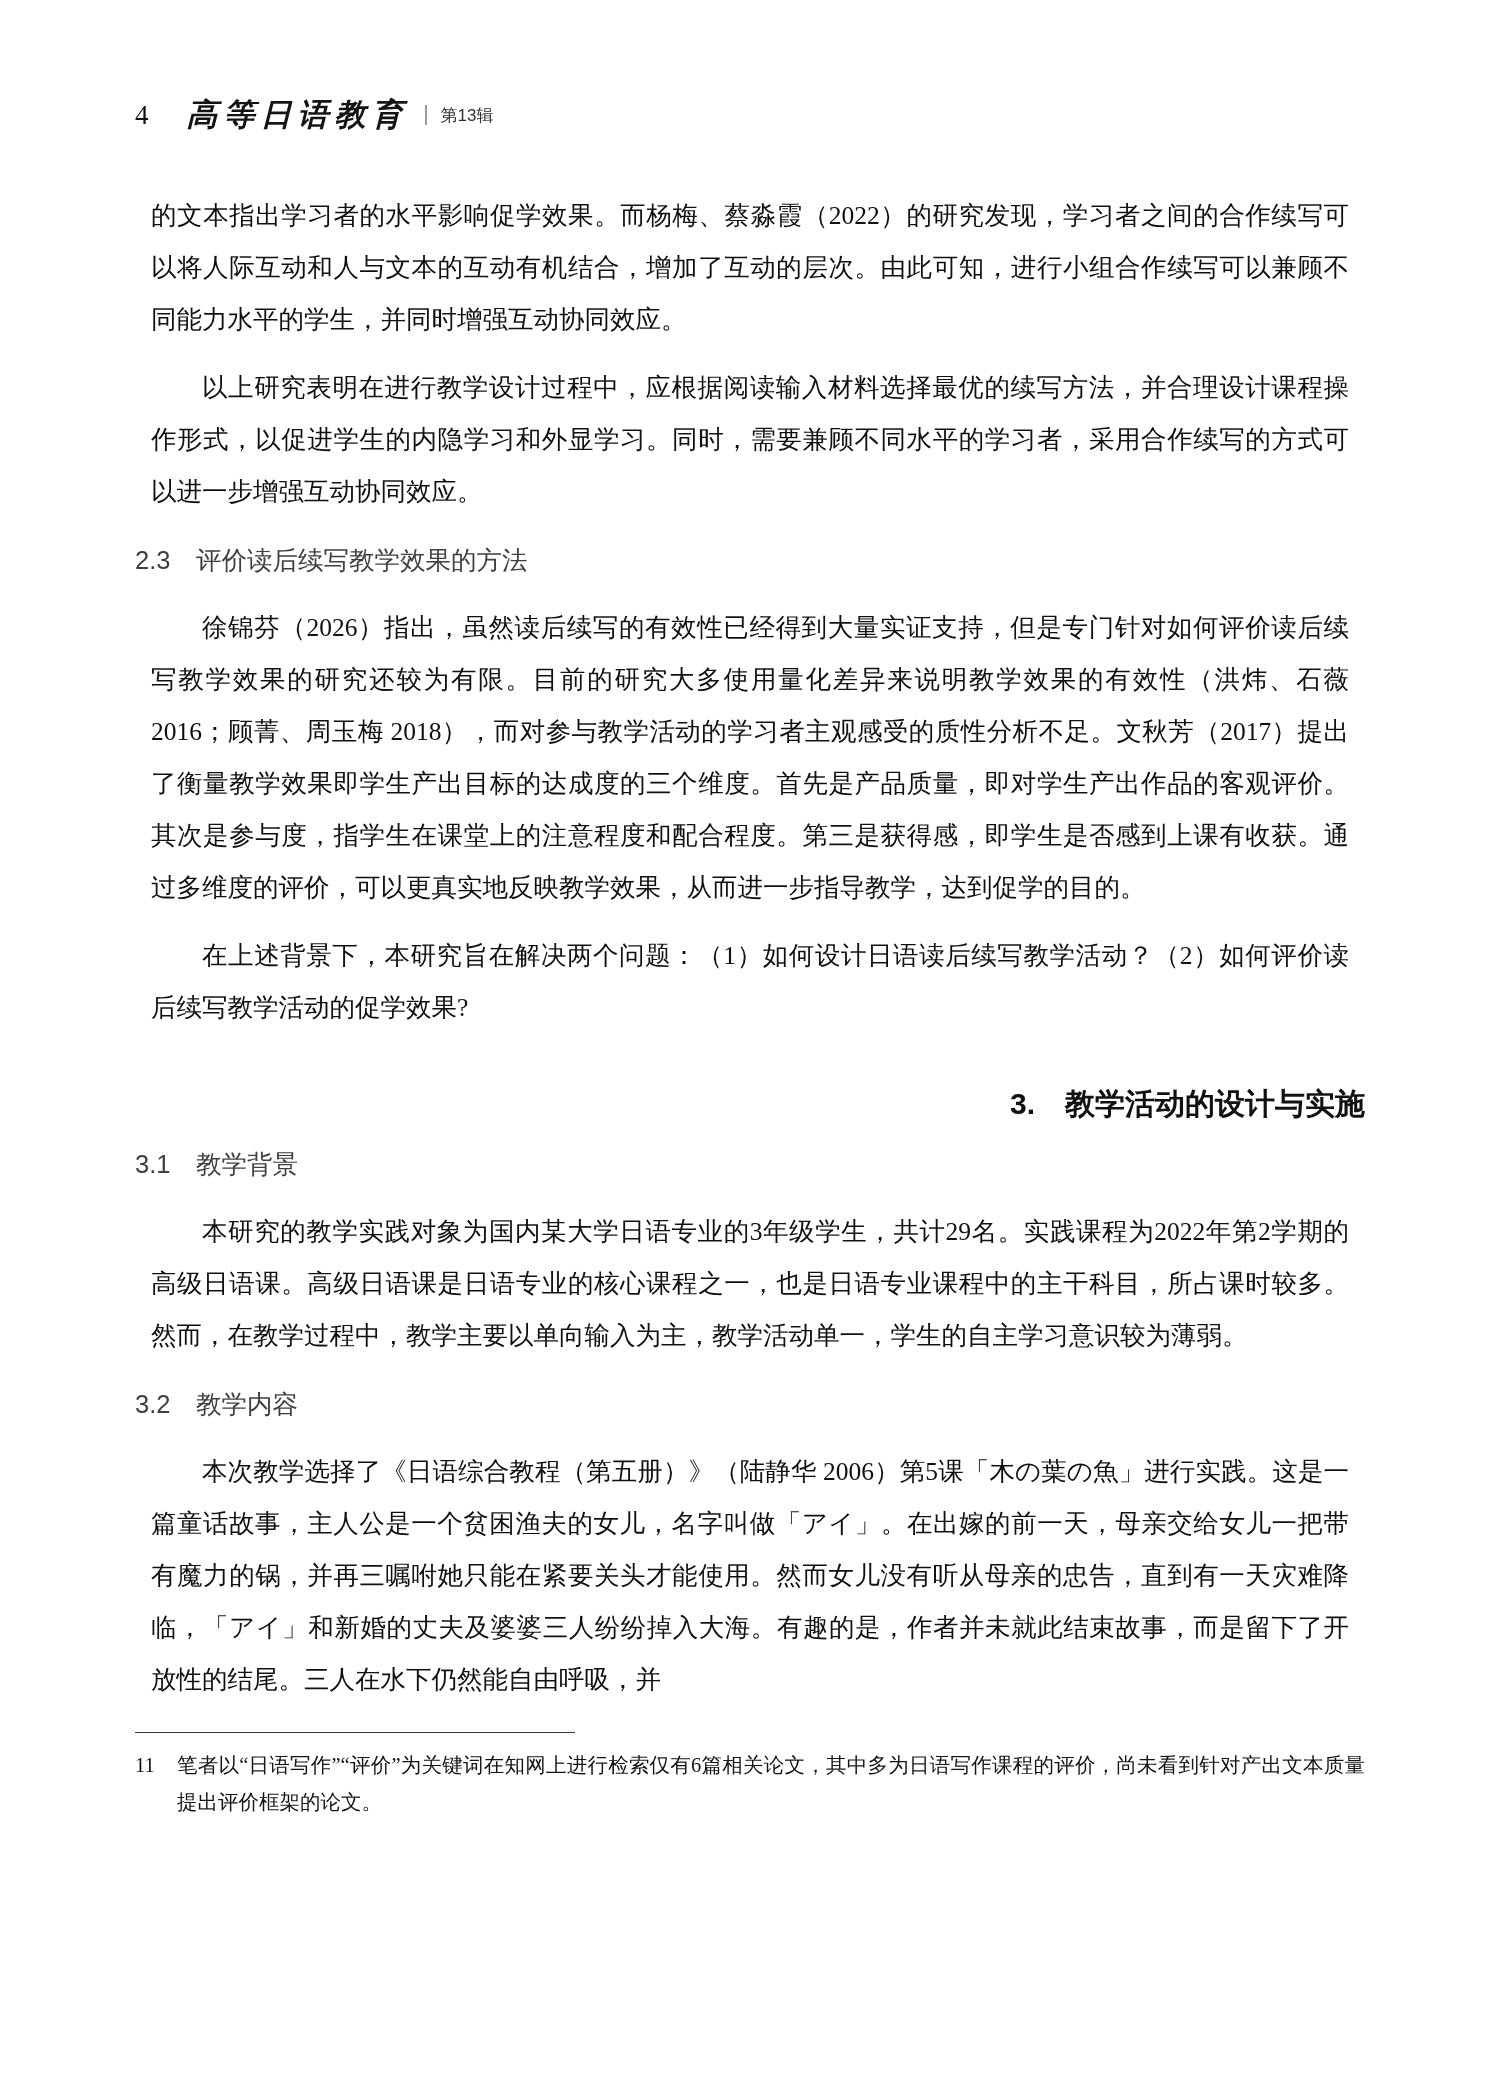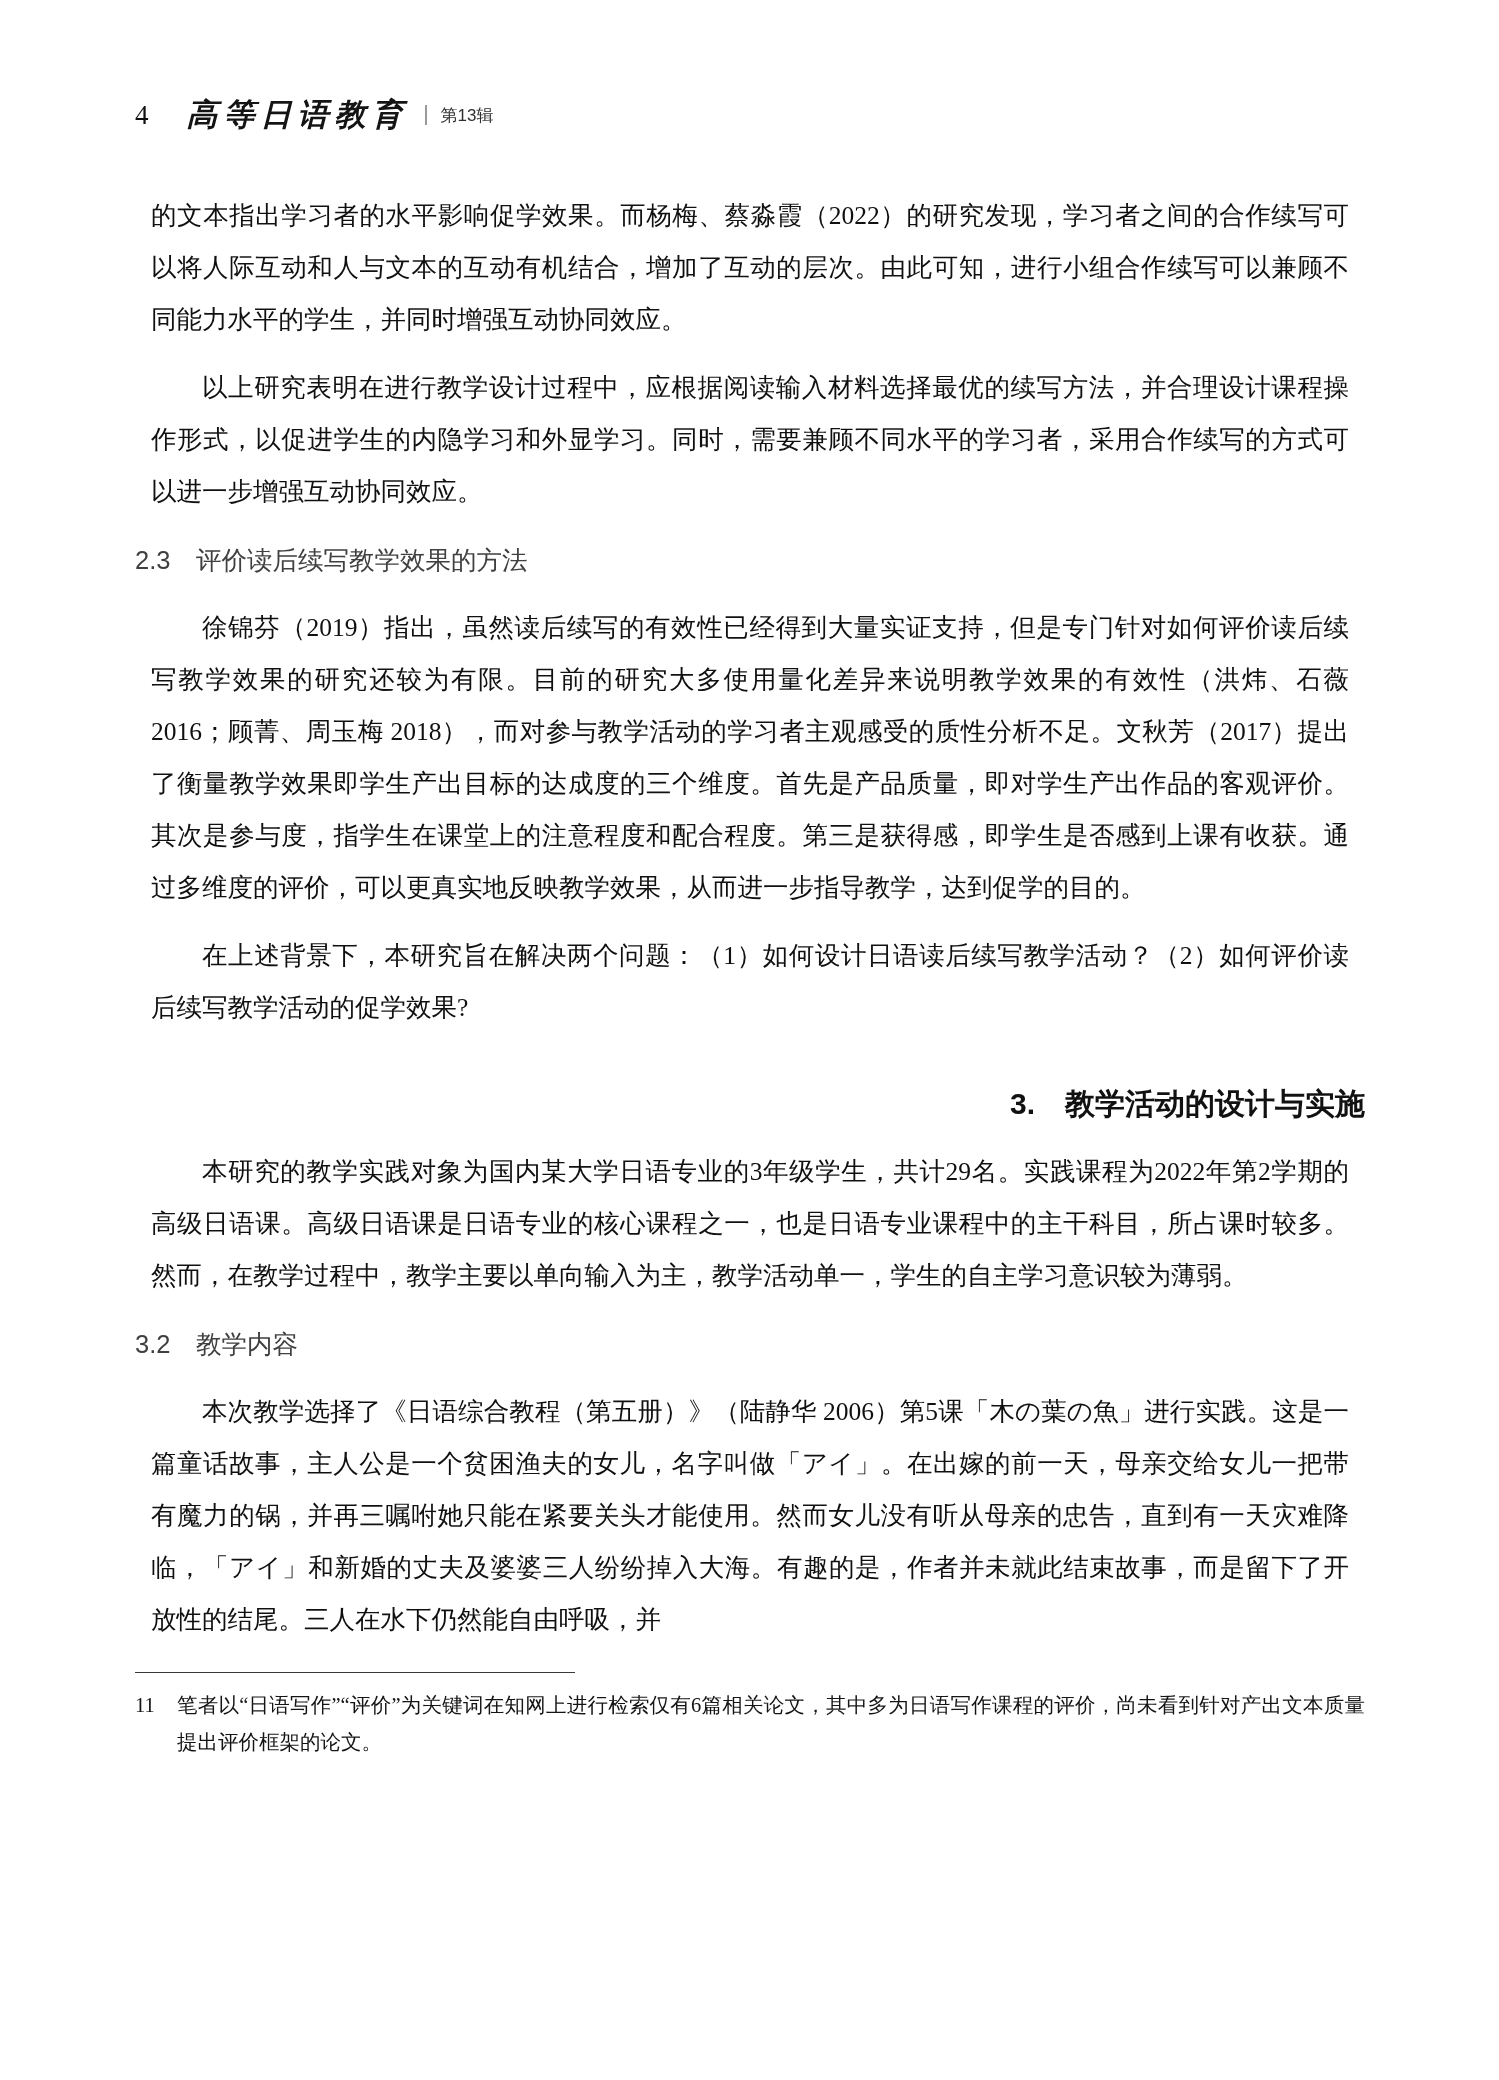--- a/index.html
+++ b/index.html
@@ -104,26 +104,27 @@
     <span class="header-divider"></span>
     <span class="issue">第13辑</span>
   </header>
 
   <main>
     <p class="body-text no-indent">的文本指出学习者的水平影响促学效果。而杨梅、蔡淼霞（2022）的研究发现，学习者之间的合作续写可以将人际互动和人与文本的互动有机结合，增加了互动的层次。由此可知，进行小组合作续写可以兼顾不同能力水平的学生，并同时增强互动协同效应。</p>
     <p class="body-text">以上研究表明在进行教学设计过程中，应根据阅读输入材料选择最优的续写方法，并合理设计课程操作形式，以促进学生的内隐学习和外显学习。同时，需要兼顾不同水平的学习者，采用合作续写的方式可以进一步增强互动协同效应。</p>
 
     <h2 class="sub-heading">2.3　评价读后续写教学效果的方法</h2>
 
-    <p class="body-text">徐锦芬（2019）指出，虽然读后续写的有效性已经得到大量实证支持，但是专门针对如何评价读后续写教学效果的研究还较为有限。目前的研究大多使用量化差异来说明教学效果的有效性（洪炜、石薇 2016；顾菁、周玉梅 2018），而对参与教学活动的学习者主观感受的质性分析不足。文秋芳（2017）提出了衡量教学效果即学生产出目标的达成度的三个维度。首先是产品质量，即对学生产出作品的客观评价。其次是参与度，指学生在课堂上的注意程度和配合程度。第三是获得感，即学生是否感到上课有收获。通过多维度的评价，可以更真实地反映教学效果，从而进一步指导教学，达到促学的目的。</p>
+    <p class="body-text">徐锦芬（2026）指出，虽然读后续写的有效性已经得到大量实证支持，但是专门针对如何评价读后续写教学效果的研究还较为有限。目前的研究大多使用量化差异来说明教学效果的有效性（洪炜、石薇 2016；顾菁、周玉梅 2018），而对参与教学活动的学习者主观感受的质性分析不足。文秋芳（2017）提出了衡量教学效果即学生产出目标的达成度的三个维度。首先是产品质量，即对学生产出作品的客观评价。其次是参与度，指学生在课堂上的注意程度和配合程度。第三是获得感，即学生是否感到上课有收获。通过多维度的评价，可以更真实地反映教学效果，从而进一步指导教学，达到促学的目的。</p>
 
 
     <p class="body-text">在上述背景下，本研究旨在解决两个问题：（1）如何设计日语读后续写教学活动？（2）如何评价读后续写教学活动的促学效果?</p>
 
     <h1 class="main-heading">3.　教学活动的设计与实施</h1>
+    <h2 class="sub-heading">3.1　教学背景</h2>
 
     <p class="body-text">本研究的教学实践对象为国内某大学日语专业的3年级学生，共计29名。实践课程为2022年第2学期的高级日语课。高级日语课是日语专业的核心课程之一，也是日语专业课程中的主干科目，所占课时较多。然而，在教学过程中，教学主要以单向输入为主，教学活动单一，学生的自主学习意识较为薄弱。</p>
 
     <h2 class="sub-heading">3.2　教学内容</h2>
 
     <p class="body-text">本次教学选择了《日语综合教程（第五册）》（陆静华 2006）第5课「木の葉の魚」进行实践。这是一篇童话故事，主人公是一个贫困渔夫的女儿，名字叫做「アイ」。在出嫁的前一天，母亲交给女儿一把带有魔力的锅，并再三嘱咐她只能在紧要关头才能使用。然而女儿没有听从母亲的忠告，直到有一天灾难降临，「アイ」和新婚的丈夫及婆婆三人纷纷掉入大海。有趣的是，作者并未就此结束故事，而是留下了开放性的结尾。三人在水下仍然能自由呼吸，并</p>
 
     <div class="footnote-block">
       <div class="footnote-rule"></div>
       <div class="footnote-line">

